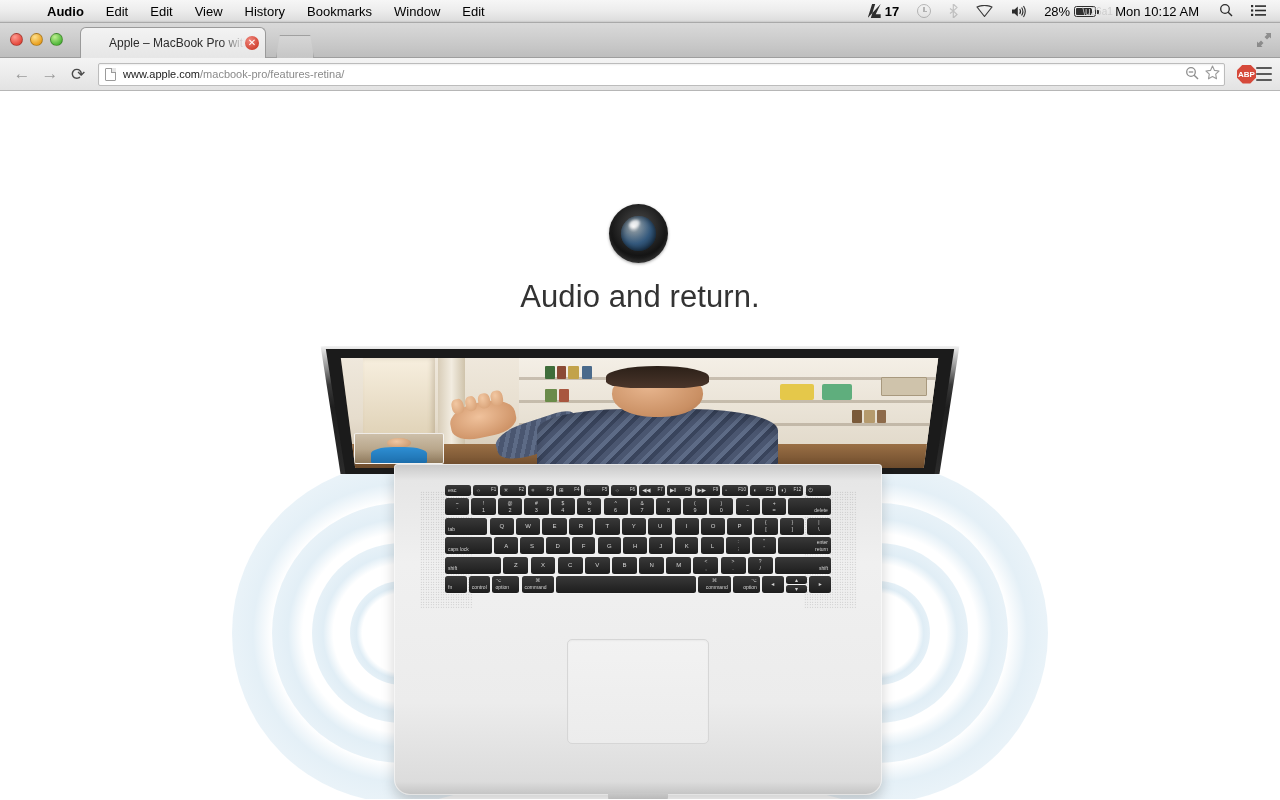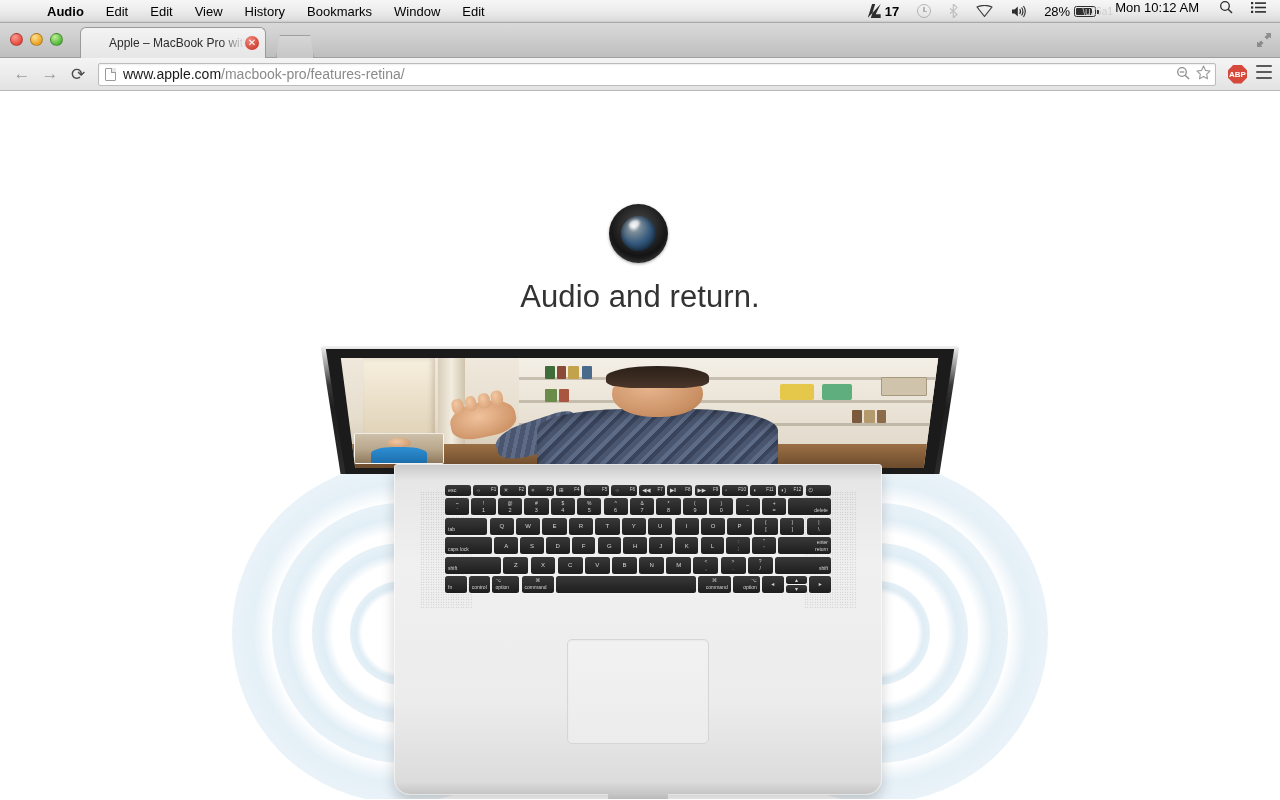--- a/index.html
+++ b/index.html
@@ -16,21 +16,21 @@
     background:linear-gradient(to bottom,#f6f6f6 0%,#ececec 50%,#dedede 92%,#c8c8c8 100%);
     border-bottom:1px solid #a9a9a9;
     display:flex; align-items:center;
     font-size:13px; color:#000;
     padding:0 8px 0 10px;
   }
   .mb-left{ display:flex; align-items:center; gap:0; }
   .mb-apple{ width:26px; text-align:center; font-size:16px; line-height:1; color:#3a3a3a; padding-bottom:2px;}
   .mb-item{ padding:0 11px; height:23px; line-height:23px; white-space:nowrap; }
   .mb-item.bold{ font-weight:bold; }
-  .mb-right{ margin-left:auto; display:flex; align-items:flex-start; gap:0; font-size:13px; }
+  .mb-right{ margin-left:auto; display:flex; align-items:center; gap:0; font-size:13px; }
   .mb-r{ padding:0 9px; display:flex; align-items:center; height:23px; }
   .mb-r.dim{ opacity:.45; }
   .alfred-badge{ display:flex; align-items:center; gap:4px; font-weight:bold; }
   .alfred-glyph{
     display:inline-block; width:13px; height:14px;
     background:#2e2e2e;
     clip-path:polygon(0% 100%, 34% 0%, 58% 0%, 24% 100%, 100% 100%, 100% 74%, 62% 74%, 100% 0%);
   }
   .clock-ico{
     width:14px;height:14px;border:1.6px solid #6f6f6f;border-radius:50%;position:relative;
@@ -107,24 +107,24 @@
   .omnibox{
     flex:1; height:23px; margin:0 4px 0 6px;
     background:#fff; border:1px solid #bcbcbc; border-radius:2px;
     display:flex; align-items:center; padding:0 4px 0 6px;
     box-shadow:inset 0 1px 2px rgba(0,0,0,.07);
   }
   .page-ico{
     width:11px;height:13px;border:1px solid #9b9b9b;border-radius:1px;background:#fff;margin-right:7px;position:relative;flex:none;
   }
   .page-ico:after{content:"";position:absolute;right:-1px;top:-1px;width:4px;height:4px;background:#e6e6e6;border-left:1px solid #9b9b9b;border-bottom:1px solid #9b9b9b;}
-  .url{ font-size:14px; color:#8a8a8a; white-space:nowrap; flex:1; }
+  .url{ font-size:11px; color:#8a8a8a; white-space:nowrap; flex:1; }
   .url b{ color:#1a1a1a; font-weight:normal; }
   .omni-right{ display:flex; align-items:center; gap:6px; margin-left:8px; color:#9b9b9b; font-size:14px; }
-  .tb-right{ display:flex; gap:9px; padding-left:8px; }
+  .tb-right{ display:flex; align-items:center; padding-left:8px; }
   .abp{
     width:19px;height:19px;border-radius:3px;
     background:#d6493a; color:#fff; font-size:8px; font-weight:bold;
     display:flex;align-items:center;justify-content:center;
     clip-path:polygon(30% 0,70% 0,100% 30%,100% 70%,70% 100%,30% 100%,0 70%,0 30%);
   }
   .hamburger{ width:16px;height:14px;display:flex;flex-direction:column;justify-content:space-between;}
   .hamburger i{ display:block;height:2px;background:#5a5a5a;border-radius:1px;}
 
   

